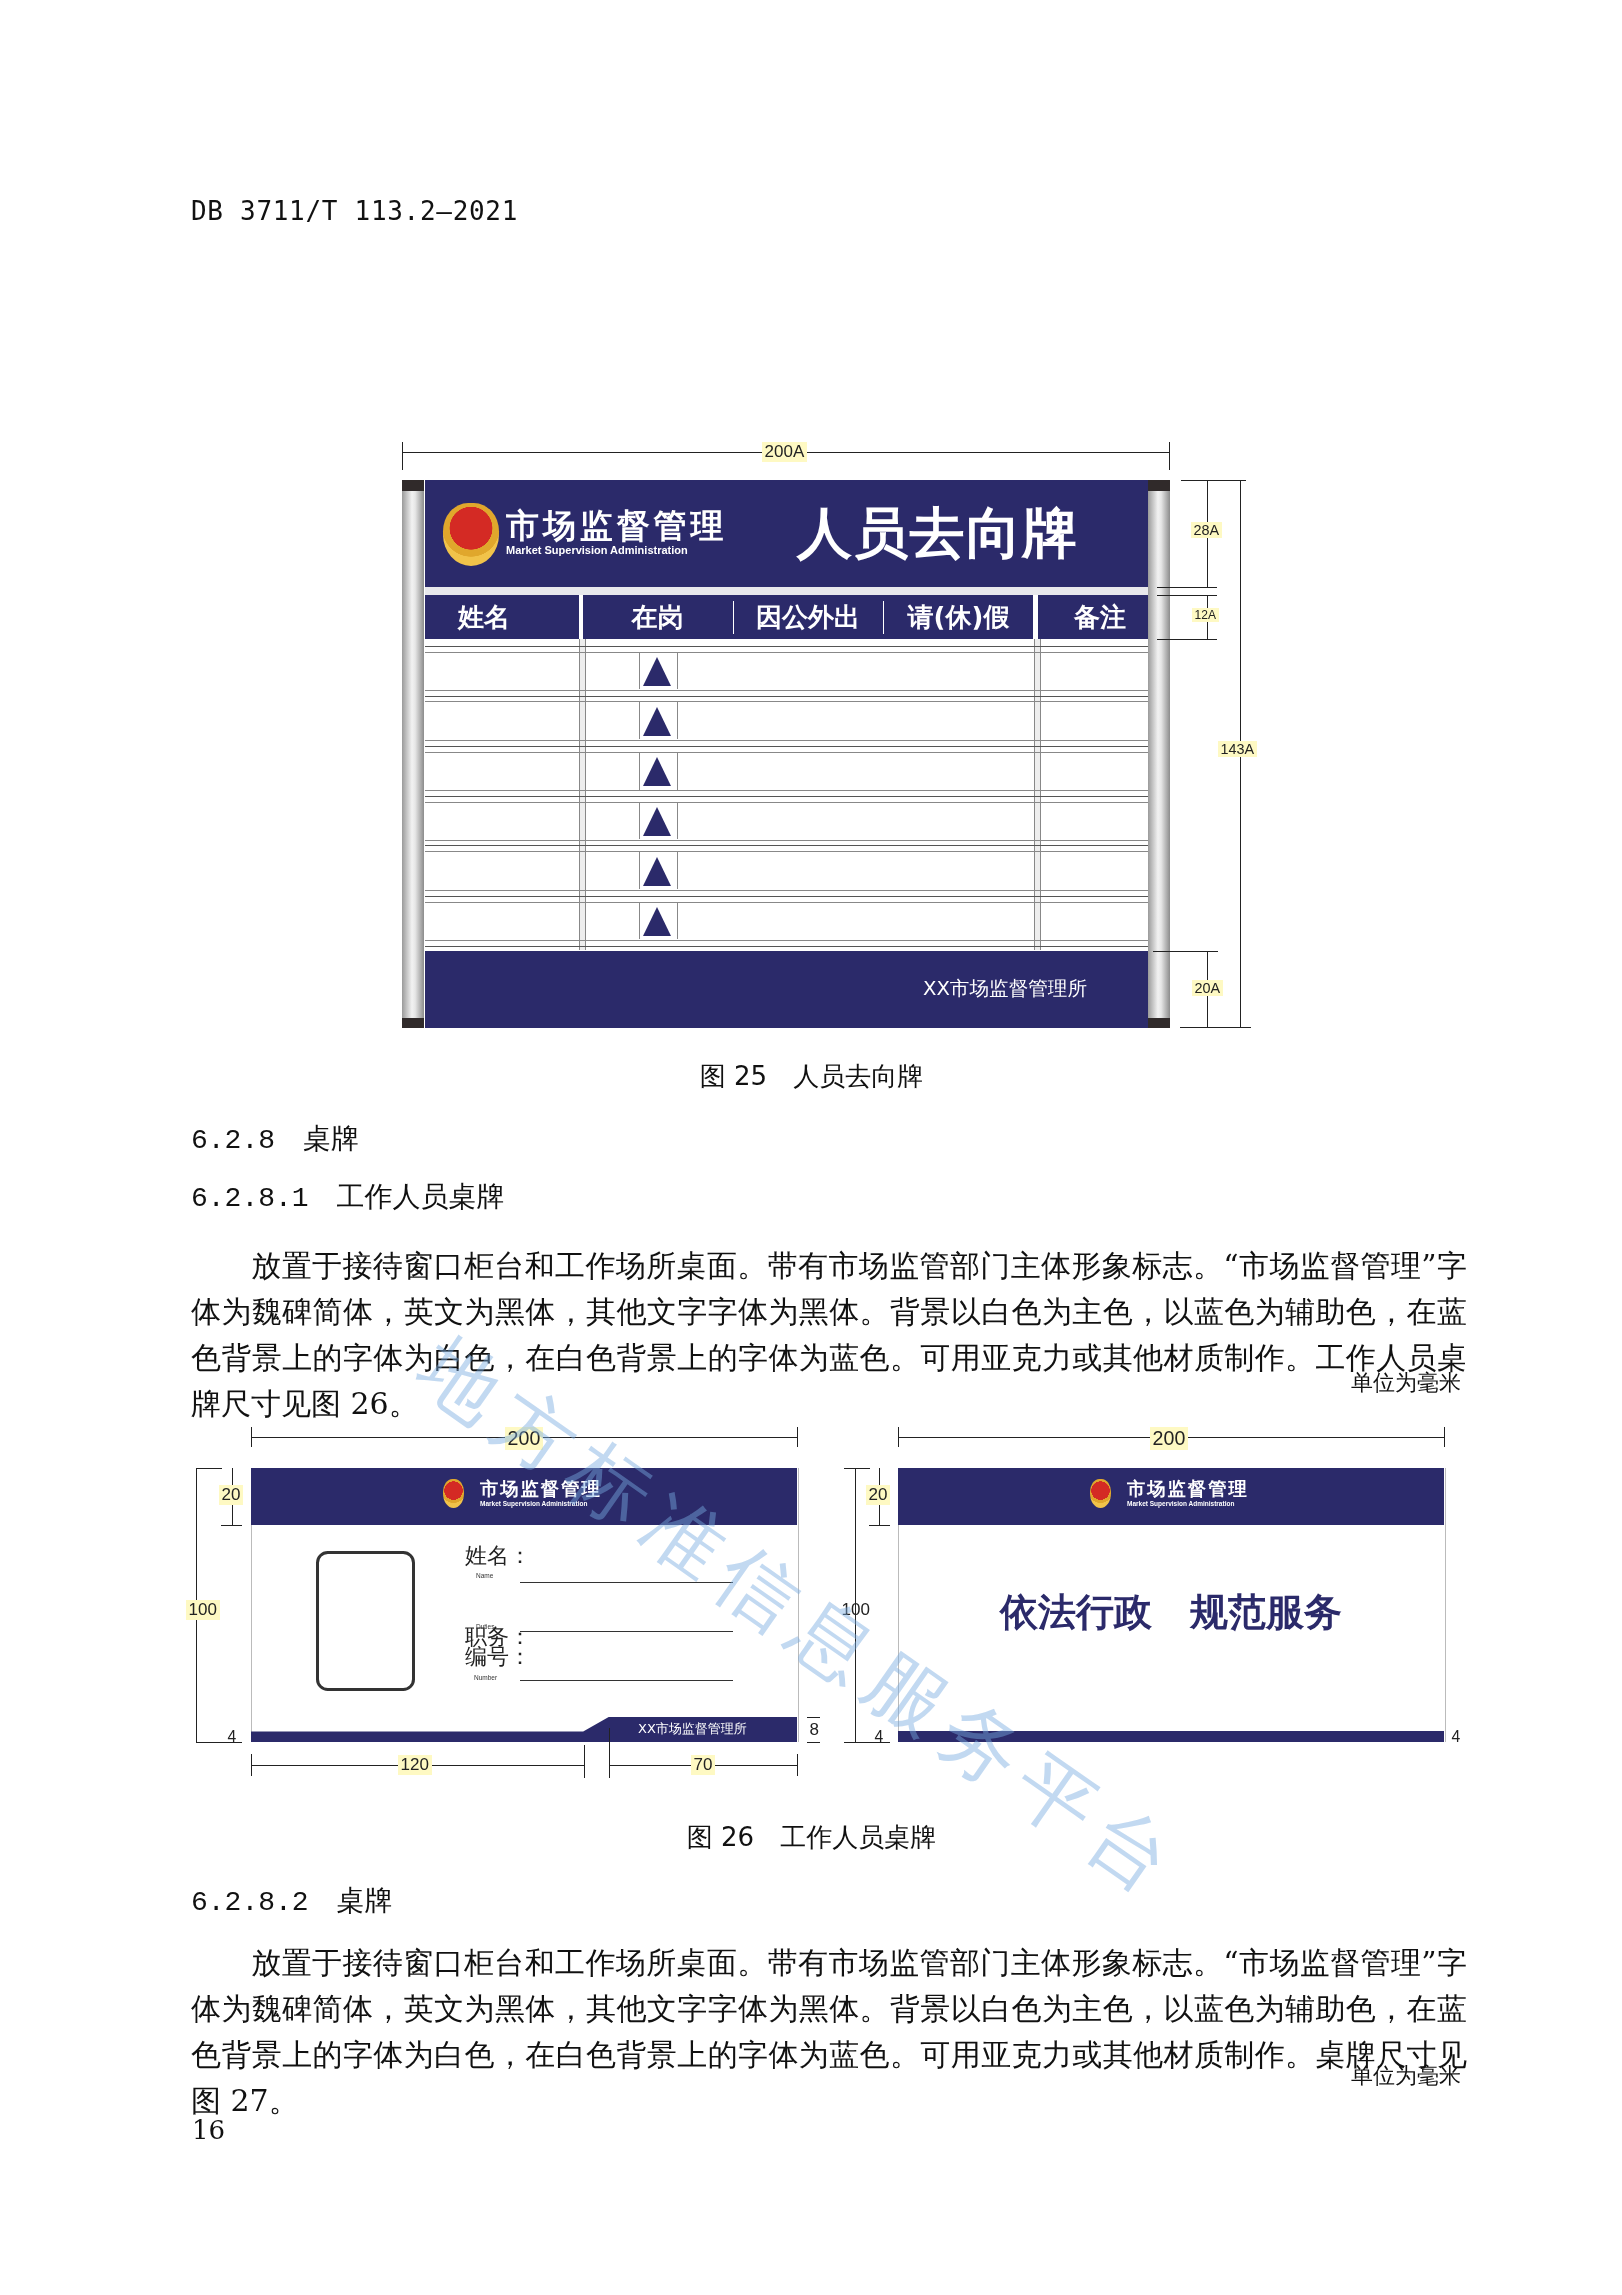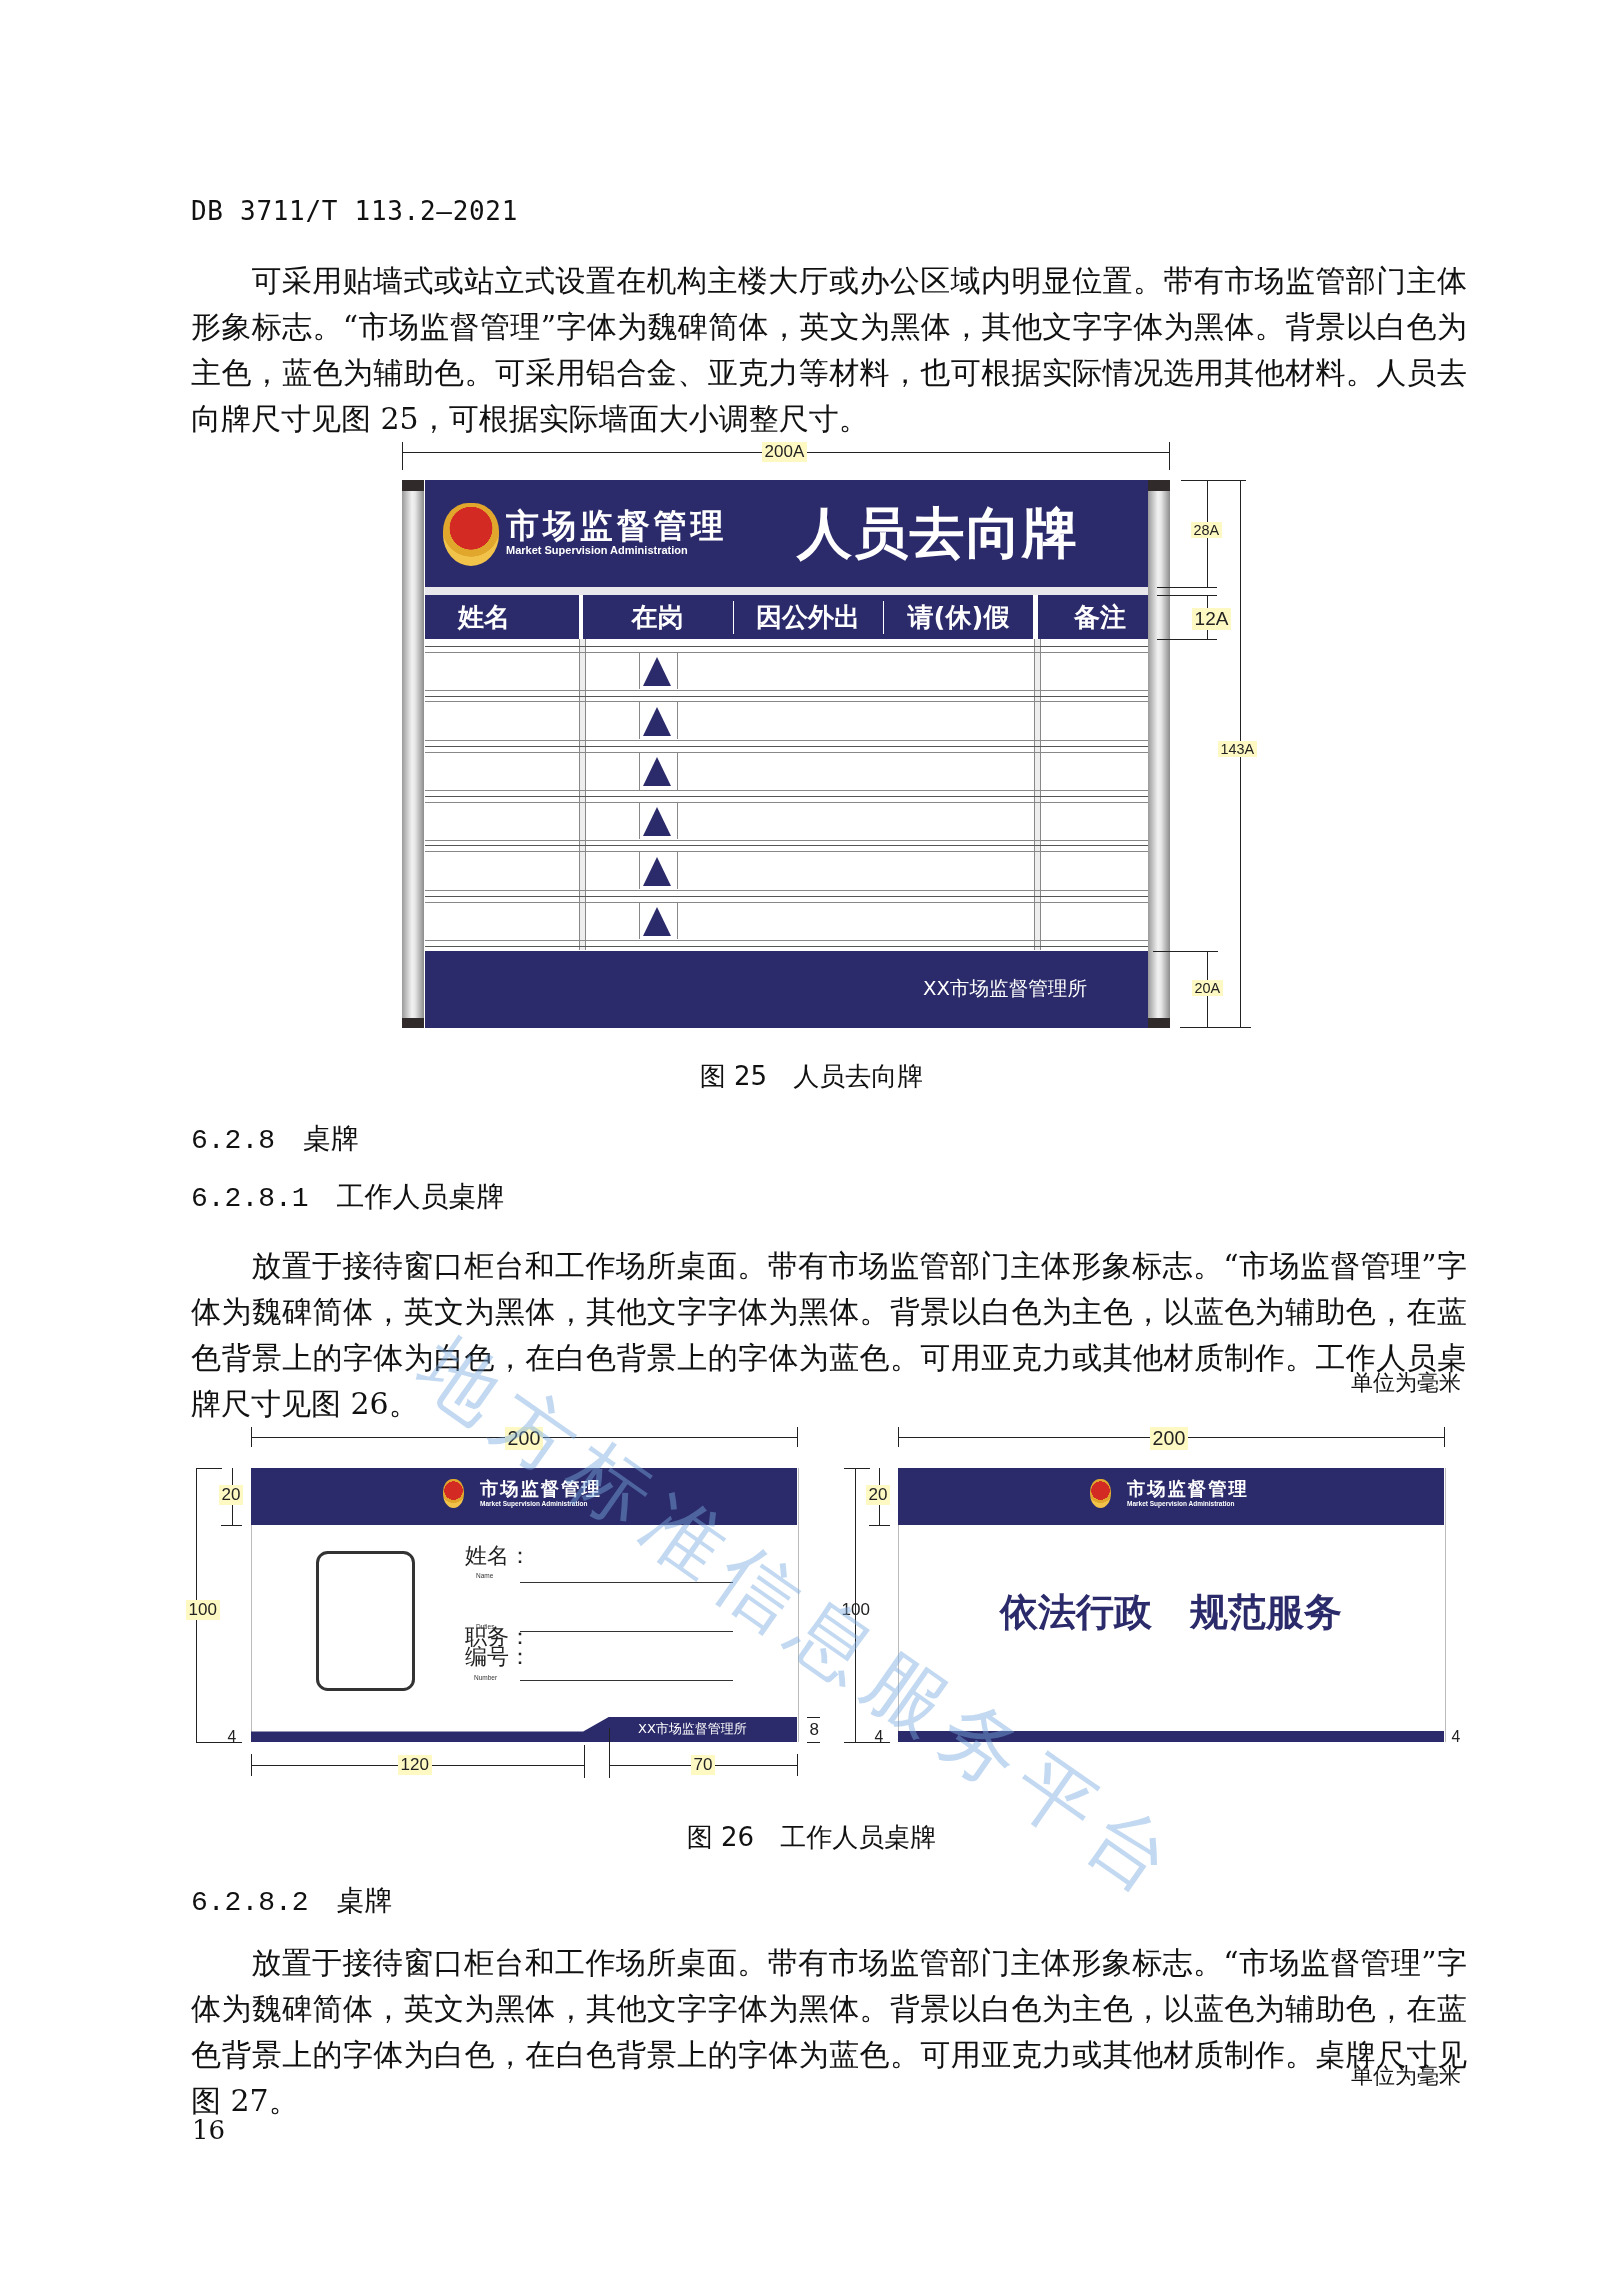--- a/index.html
+++ b/index.html
@@ -33,21 +33,20 @@
   .watermark { position:absolute; color:rgba(120,170,225,0.45); font-family:"DejaVu Serif","Liberation Serif",serif; font-size:79px;
                transform-origin:left top; transform:rotate(35deg); white-space:nowrap; letter-spacing:11.8px; pointer-events:none; }
 </style>
 </head>
 <body>
 
 <div id="page">
 
   <div class="abs doc-id">DB 3711/T 113.2—2021</div>
 
-  <div class="para" style="top:258px;"><span class="indent"></span><span>可采用贴墙式或站立式设置在机构主楼大厅或办公区域内明显位置。带有市场监管部门主体形象标志。“市场监督管理”字体为魏碑简体，英文为黑体，其他文字字体为黑体。背景以白色为主色，蓝色为辅助色。可采用铝合金、亚克力等材料，也可根据实际情况选用其他材料。人员去向牌尺寸见图 25，可根据实际墙面大小调整尺寸。</span></div>
 
   <div>
 
     <div class="dimline" style="left:402px; top:452px; width:768px; height:1.3px;"></div>
     <div class="dimline" style="left:402px; top:442px; width:1.3px; height:27.5px;"></div>
     <div class="dimline" style="left:1169px; top:442px; width:1.3px; height:27.5px;"></div>
     <div class="dimtxt" style="left:762px; top:442px; font-size:17px;">200A</div>
 
     <div class="pole" style="left:402px; top:480px; height:548px;">
       <div class="cap" style="top:0;"></div>
@@ -121,21 +120,21 @@
     <div class="abs navy" style="left:425px; top:951px; width:723px; height:77px;"></div>
     <div class="abs" style="left:923px; top:975px; color:#fff; font-family:'DejaVu Sans','Liberation Sans',sans-serif; font-size:19.6px;">XX市场监督管理所</div>
 
     <div class="dimline" style="left:1181px; top:480px; width:65px; height:0.7px;"></div>
     <div class="dimline" style="left:1240px; top:480px; width:0.7px; height:548px;"></div>
     <div class="dimline" style="left:1207px; top:480px; width:0.7px; height:107px;"></div>
     <div class="dimtxt" style="left:1191px; top:522px; font-size:14.4px;">28A</div>
     <div class="dimline" style="left:1157px; top:587px; width:60px; height:0.7px;"></div>
     <div class="dimline" style="left:1157px; top:595px; width:60px; height:0.7px;"></div>
     <div class="dimline" style="left:1207px; top:595px; width:0.7px; height:44px;"></div>
-    <div class="dimtxt" style="left:1192px; top:608px; font-size:19px;">12A</div>
+    <div class="dimtxt" style="left:1192px; top:608px; font-size:12px;">12A</div>
     <div class="dimline" style="left:1157px; top:639px; width:60px; height:0.7px;"></div>
     <div class="dimtxt" style="left:1218px; top:741px; font-size:14.4px;">143A</div>
     <div class="dimline" style="left:1153px; top:951px; width:65px; height:0.7px;"></div>
     <div class="dimline" style="left:1207px; top:951px; width:0.7px; height:77px;"></div>
     <div class="dimtxt" style="left:1192px; top:980px; font-size:14.4px;">20A</div>
     <div class="dimline" style="left:1180px; top:1027px; width:71px; height:0.7px;"></div>
   </div>
 
   <div class="caption" style="top:1059px;">图 25　人员去向牌</div>
 

